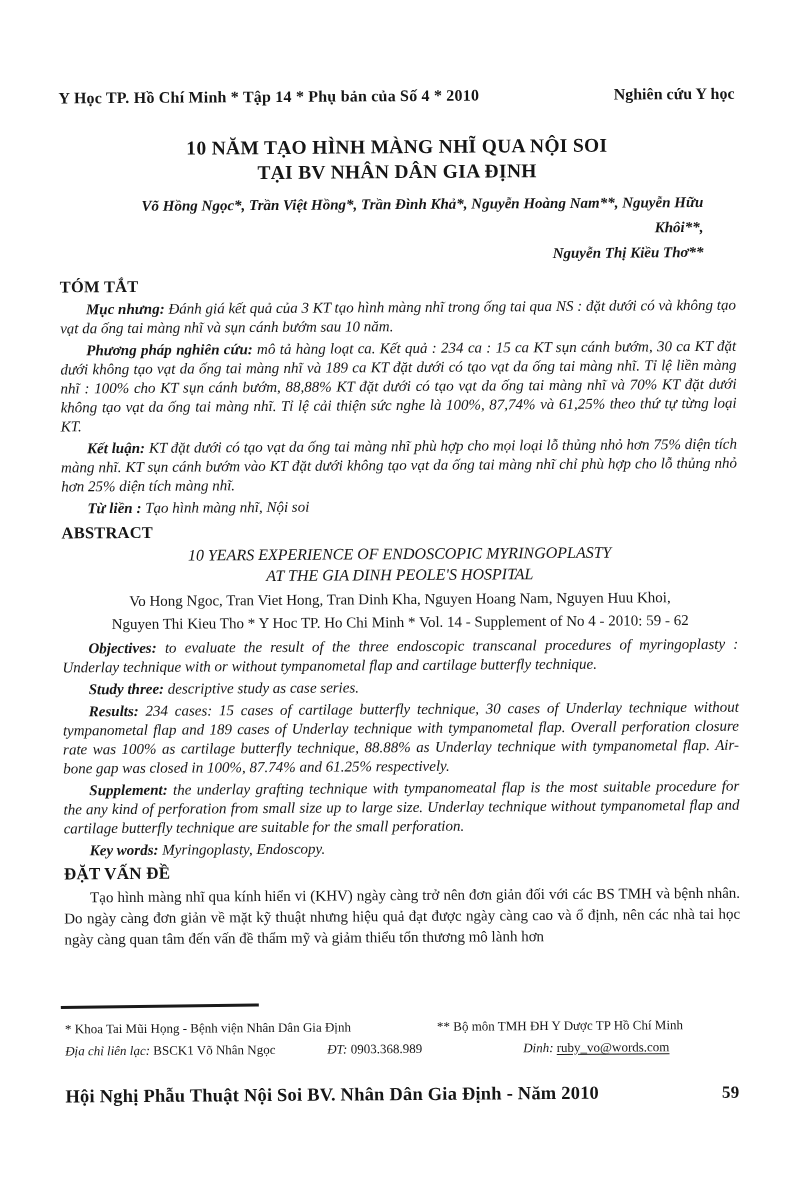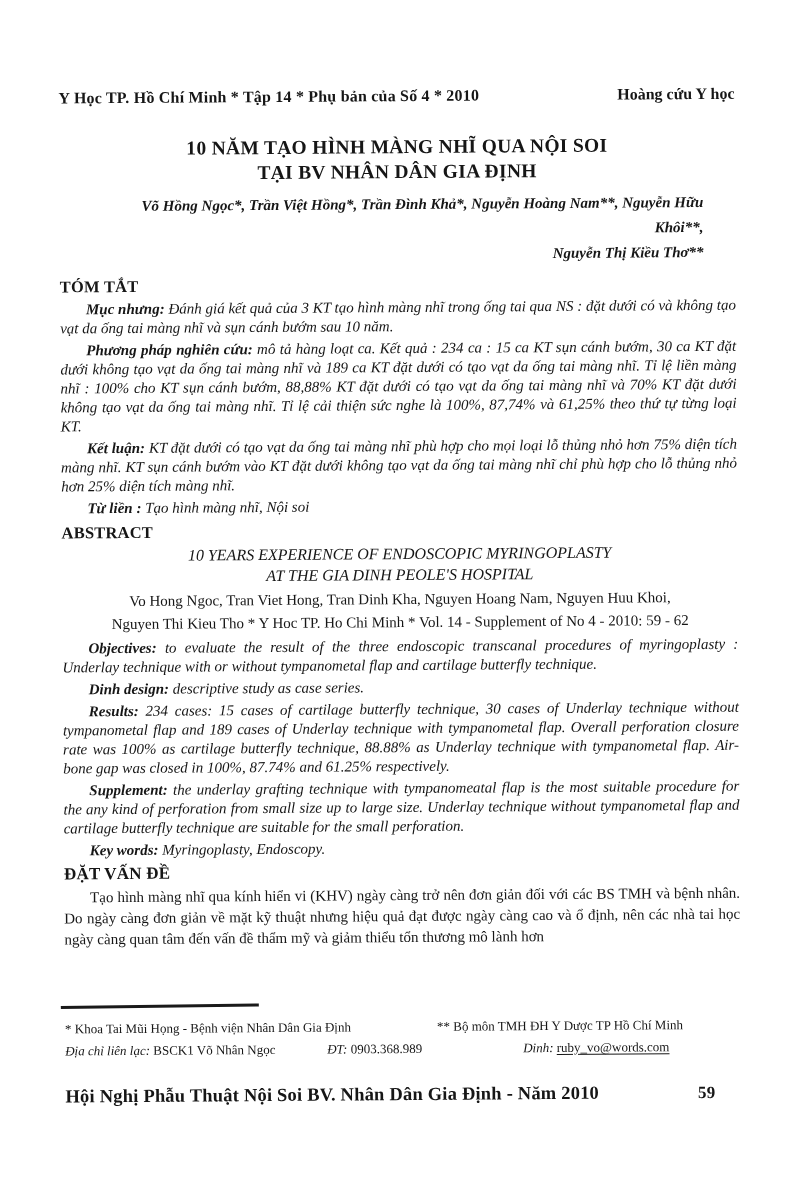--- a/index.html
+++ b/index.html
@@ -74,33 +74,33 @@
   .fn-row2{display:flex;align-items:baseline;}
   .fn-contact{width:262px;}
   .fn-phone{width:196px;}
   .it{font-style:italic;margin-top:48px;}
   .email-link{text-decoration:underline;text-underline-offset:2px;}
   .footer{
     position:absolute;top:1084px;left:62px;width:678px;
     display:flex;justify-content:space-between;align-items:baseline;
     font-size:18.5px;font-weight:bold;letter-spacing:.2px;
   }
-  .footer .pageno{margin-right:28px;font-weight:bold;font-size:17px;}
+  .footer .pageno{margin-right:4px;font-weight:bold;font-size:17px;}
 </style>
 </head>
 <body>
 
 <div class="page">
   <div class="tilt">
 
     <div class="col">
 
       <div class="header-row">
         <span class="hl">Y Học TP. Hồ Chí Minh * Tập 14 * Phụ bản của Số 4 * 2010</span>
-        <span class="hr">Hoàng cứu Y học</span>
+        <span class="hr">Nghiên cứu Y học</span>
       </div>
 
       <div class="title">
         <div>10 NĂM TẠO HÌNH MÀNG NHĨ QUA NỘI SOI</div>
         <div>TẠI BV NHÂN DÂN GIA ĐỊNH</div>
       </div>
 
       <div class="authors">
         <div>Võ Hồng Ngọc*, Trần Việt Hồng*, Trần Đình Khả*, Nguyễn Hoàng Nam**, Nguyễn Hữu</div>
         <div>Khôi**,</div>
@@ -120,21 +120,21 @@
         <div>10 YEARS EXPERIENCE OF ENDOSCOPIC MYRINGOPLASTY</div>
         <div>AT THE GIA DINH PEOLE'S HOSPITAL</div>
       </div>
 
       <div class="en-authors">
         <div>Vo Hong Ngoc, Tran Viet Hong, Tran Dinh Kha, Nguyen Hoang Nam, Nguyen Huu Khoi,</div>
         <div>Nguyen Thi Kieu Tho * Y Hoc TP. Ho Chi Minh * Vol. 14 - Supplement of No 4 - 2010: 59 - 62</div>
       </div>
 
       <p class="body en"><b>Objectives:</b><span> to evaluate the result of the three endoscopic transcanal procedures of myringoplasty : Underlay technique with or without tympanometal flap and cartilage butterfly technique.</span></p>
-      <p class="body en"><b>Dinh design:</b><span> descriptive study as case series.</span></p>
+      <p class="body en"><b>Study three:</b><span> descriptive study as case series.</span></p>
       <p class="body en"><b>Results:</b><span> 234 cases: 15 cases of cartilage butterfly technique, 30 cases of Underlay technique without tympanometal flap and 189 cases of Underlay technique with tympanometal flap. Overall perforation closure rate was 100% as cartilage butterfly technique, 88.88% as Underlay technique with tympanometal flap. Air-bone gap was closed in 100%, 87.74% and 61.25% respectively.</span></p>
       <p class="body en"><b>Supplement:</b><span> the underlay grafting technique with tympanomeatal flap is the most suitable procedure for the any kind of perforation from small size up to large size. Underlay technique without tympanometal flap and cartilage butterfly technique are suitable for the small perforation.</span></p>
       <p class="body en"><b>Key words:</b><span> Myringoplasty, Endoscopy.</span></p>
 
       <div class="sec-h dvd">ĐẶT VẤN ĐỀ</div>
 
       <p class="body intro">Tạo hình màng nhĩ qua kính hiển vi (KHV) ngày càng trở nên đơn giản đối với các BS TMH và bệnh nhân. Do ngày càng đơn giản về mặt kỹ thuật nhưng hiệu quả đạt được ngày càng cao và ổ định, nên các nhà tai học ngày càng quan tâm đến vấn đề thẩm mỹ và giảm thiểu tổn thương mô lành hơn</p>
 
     </div>
 

